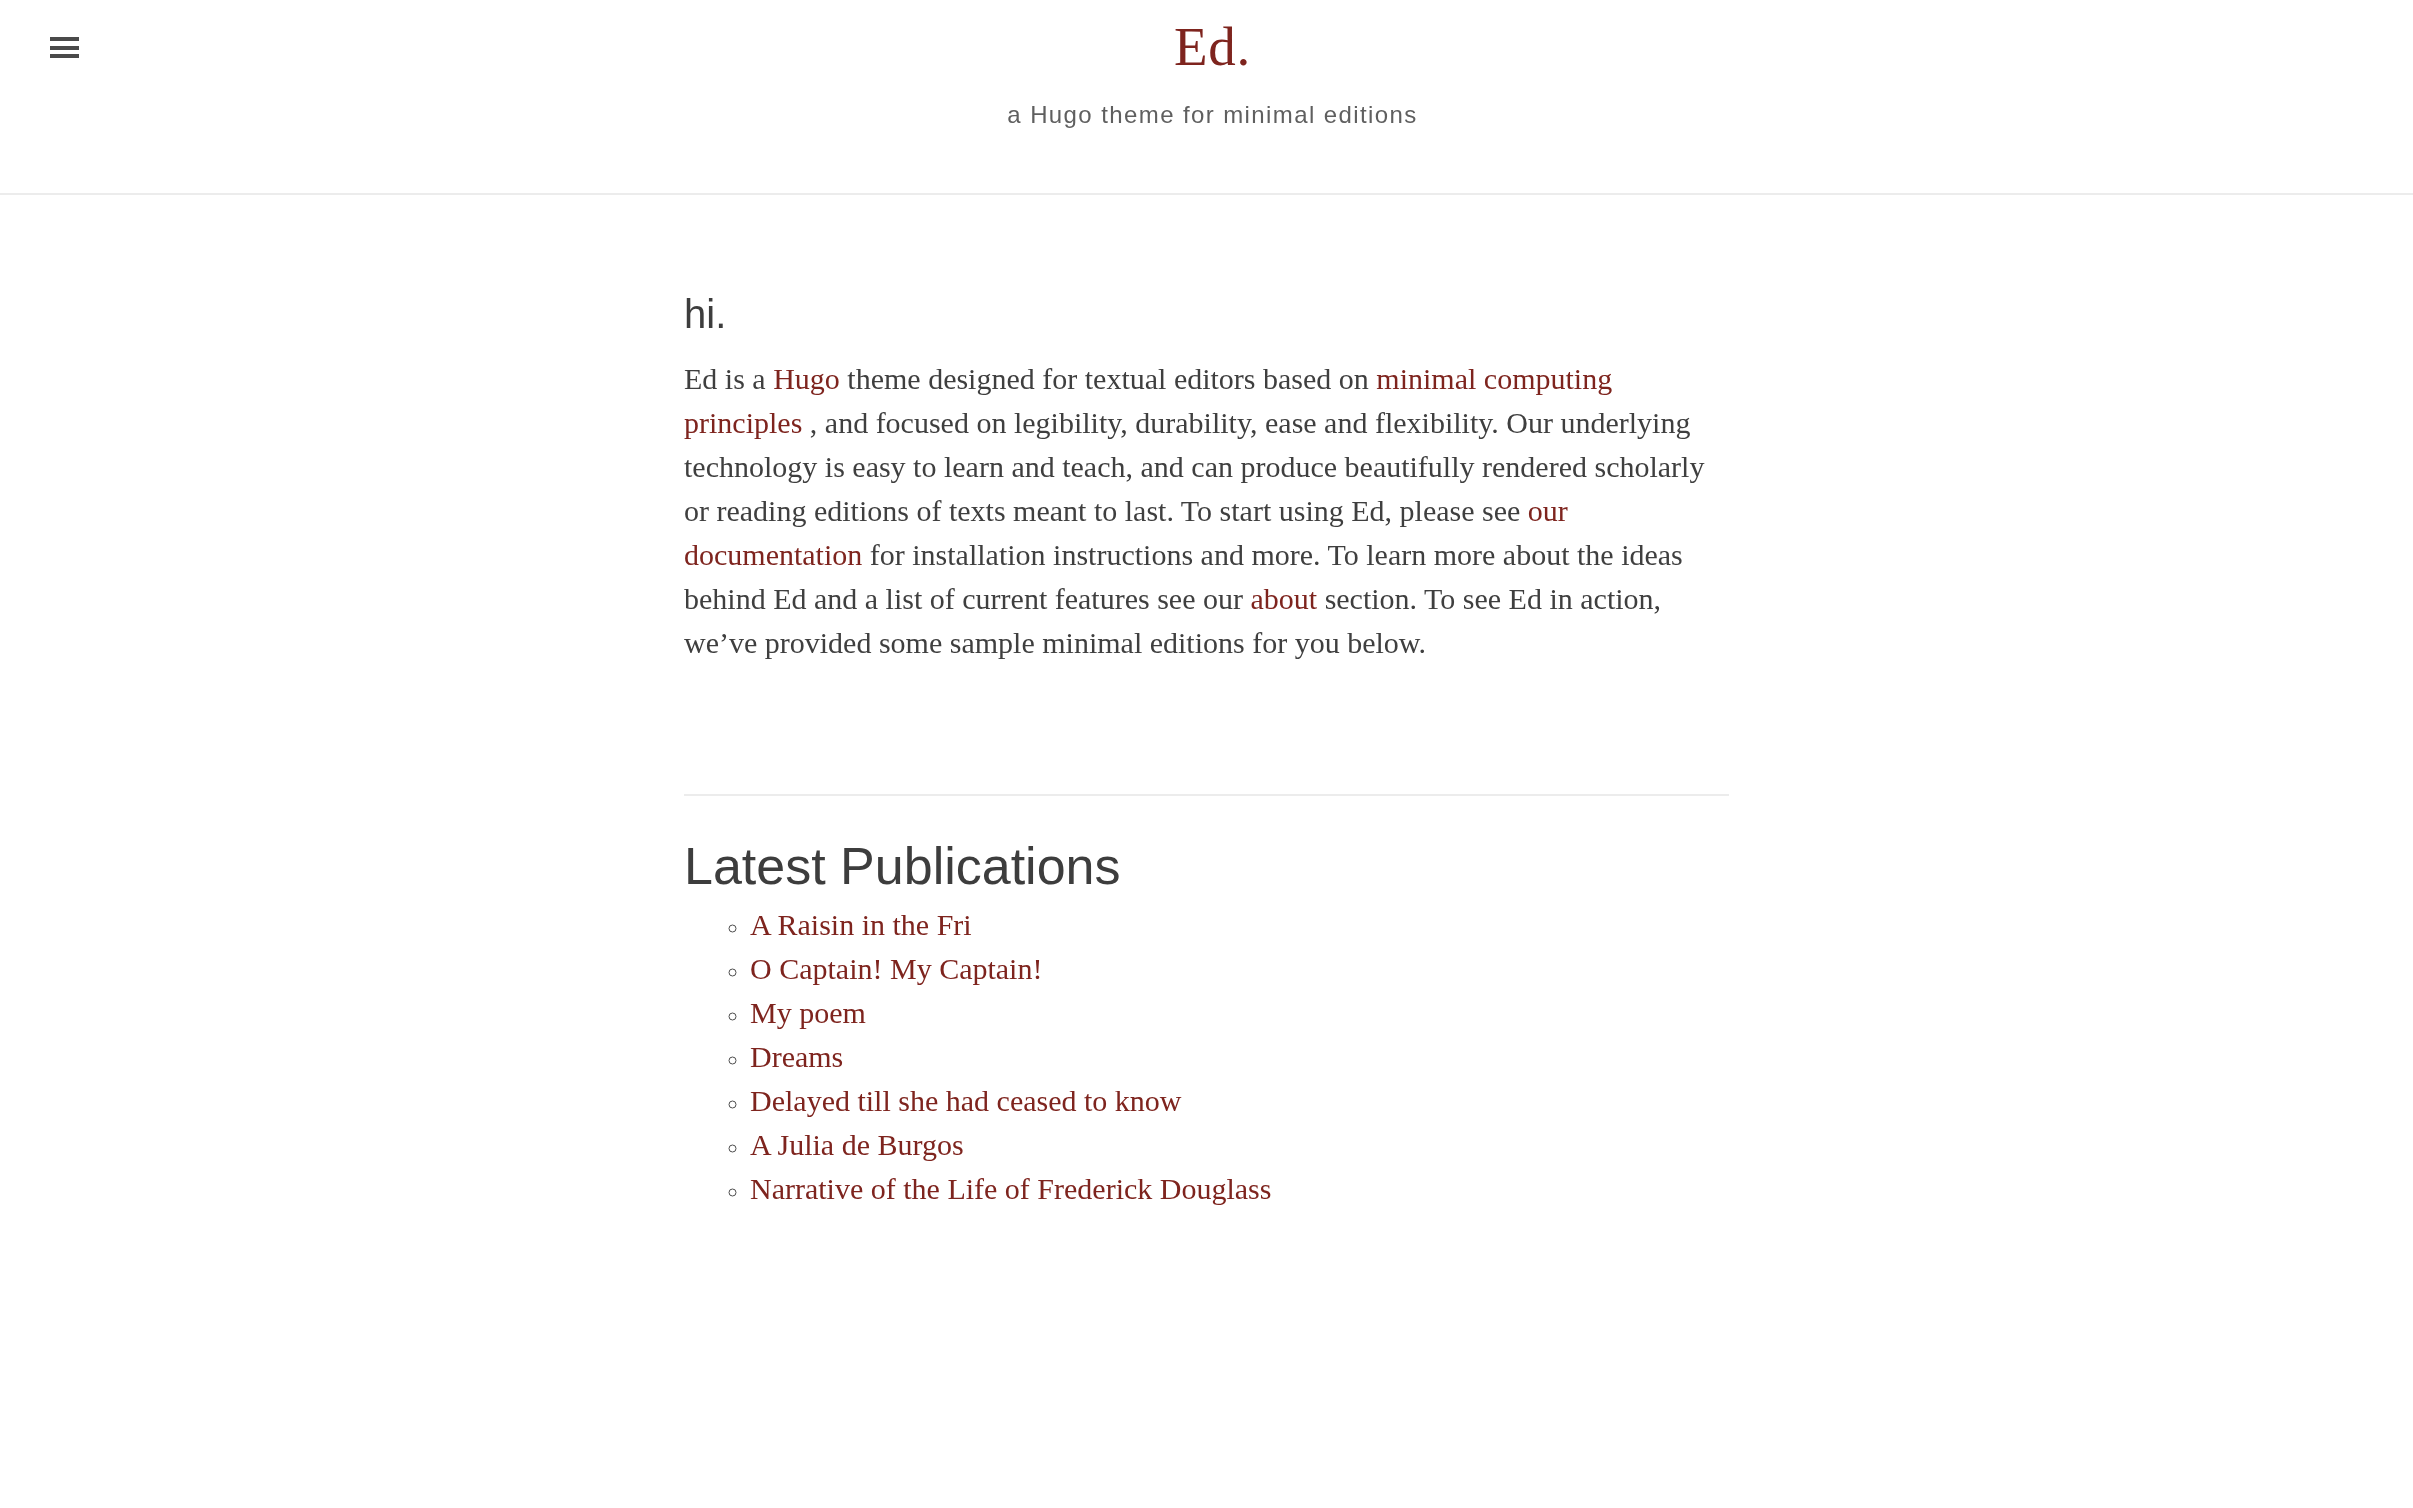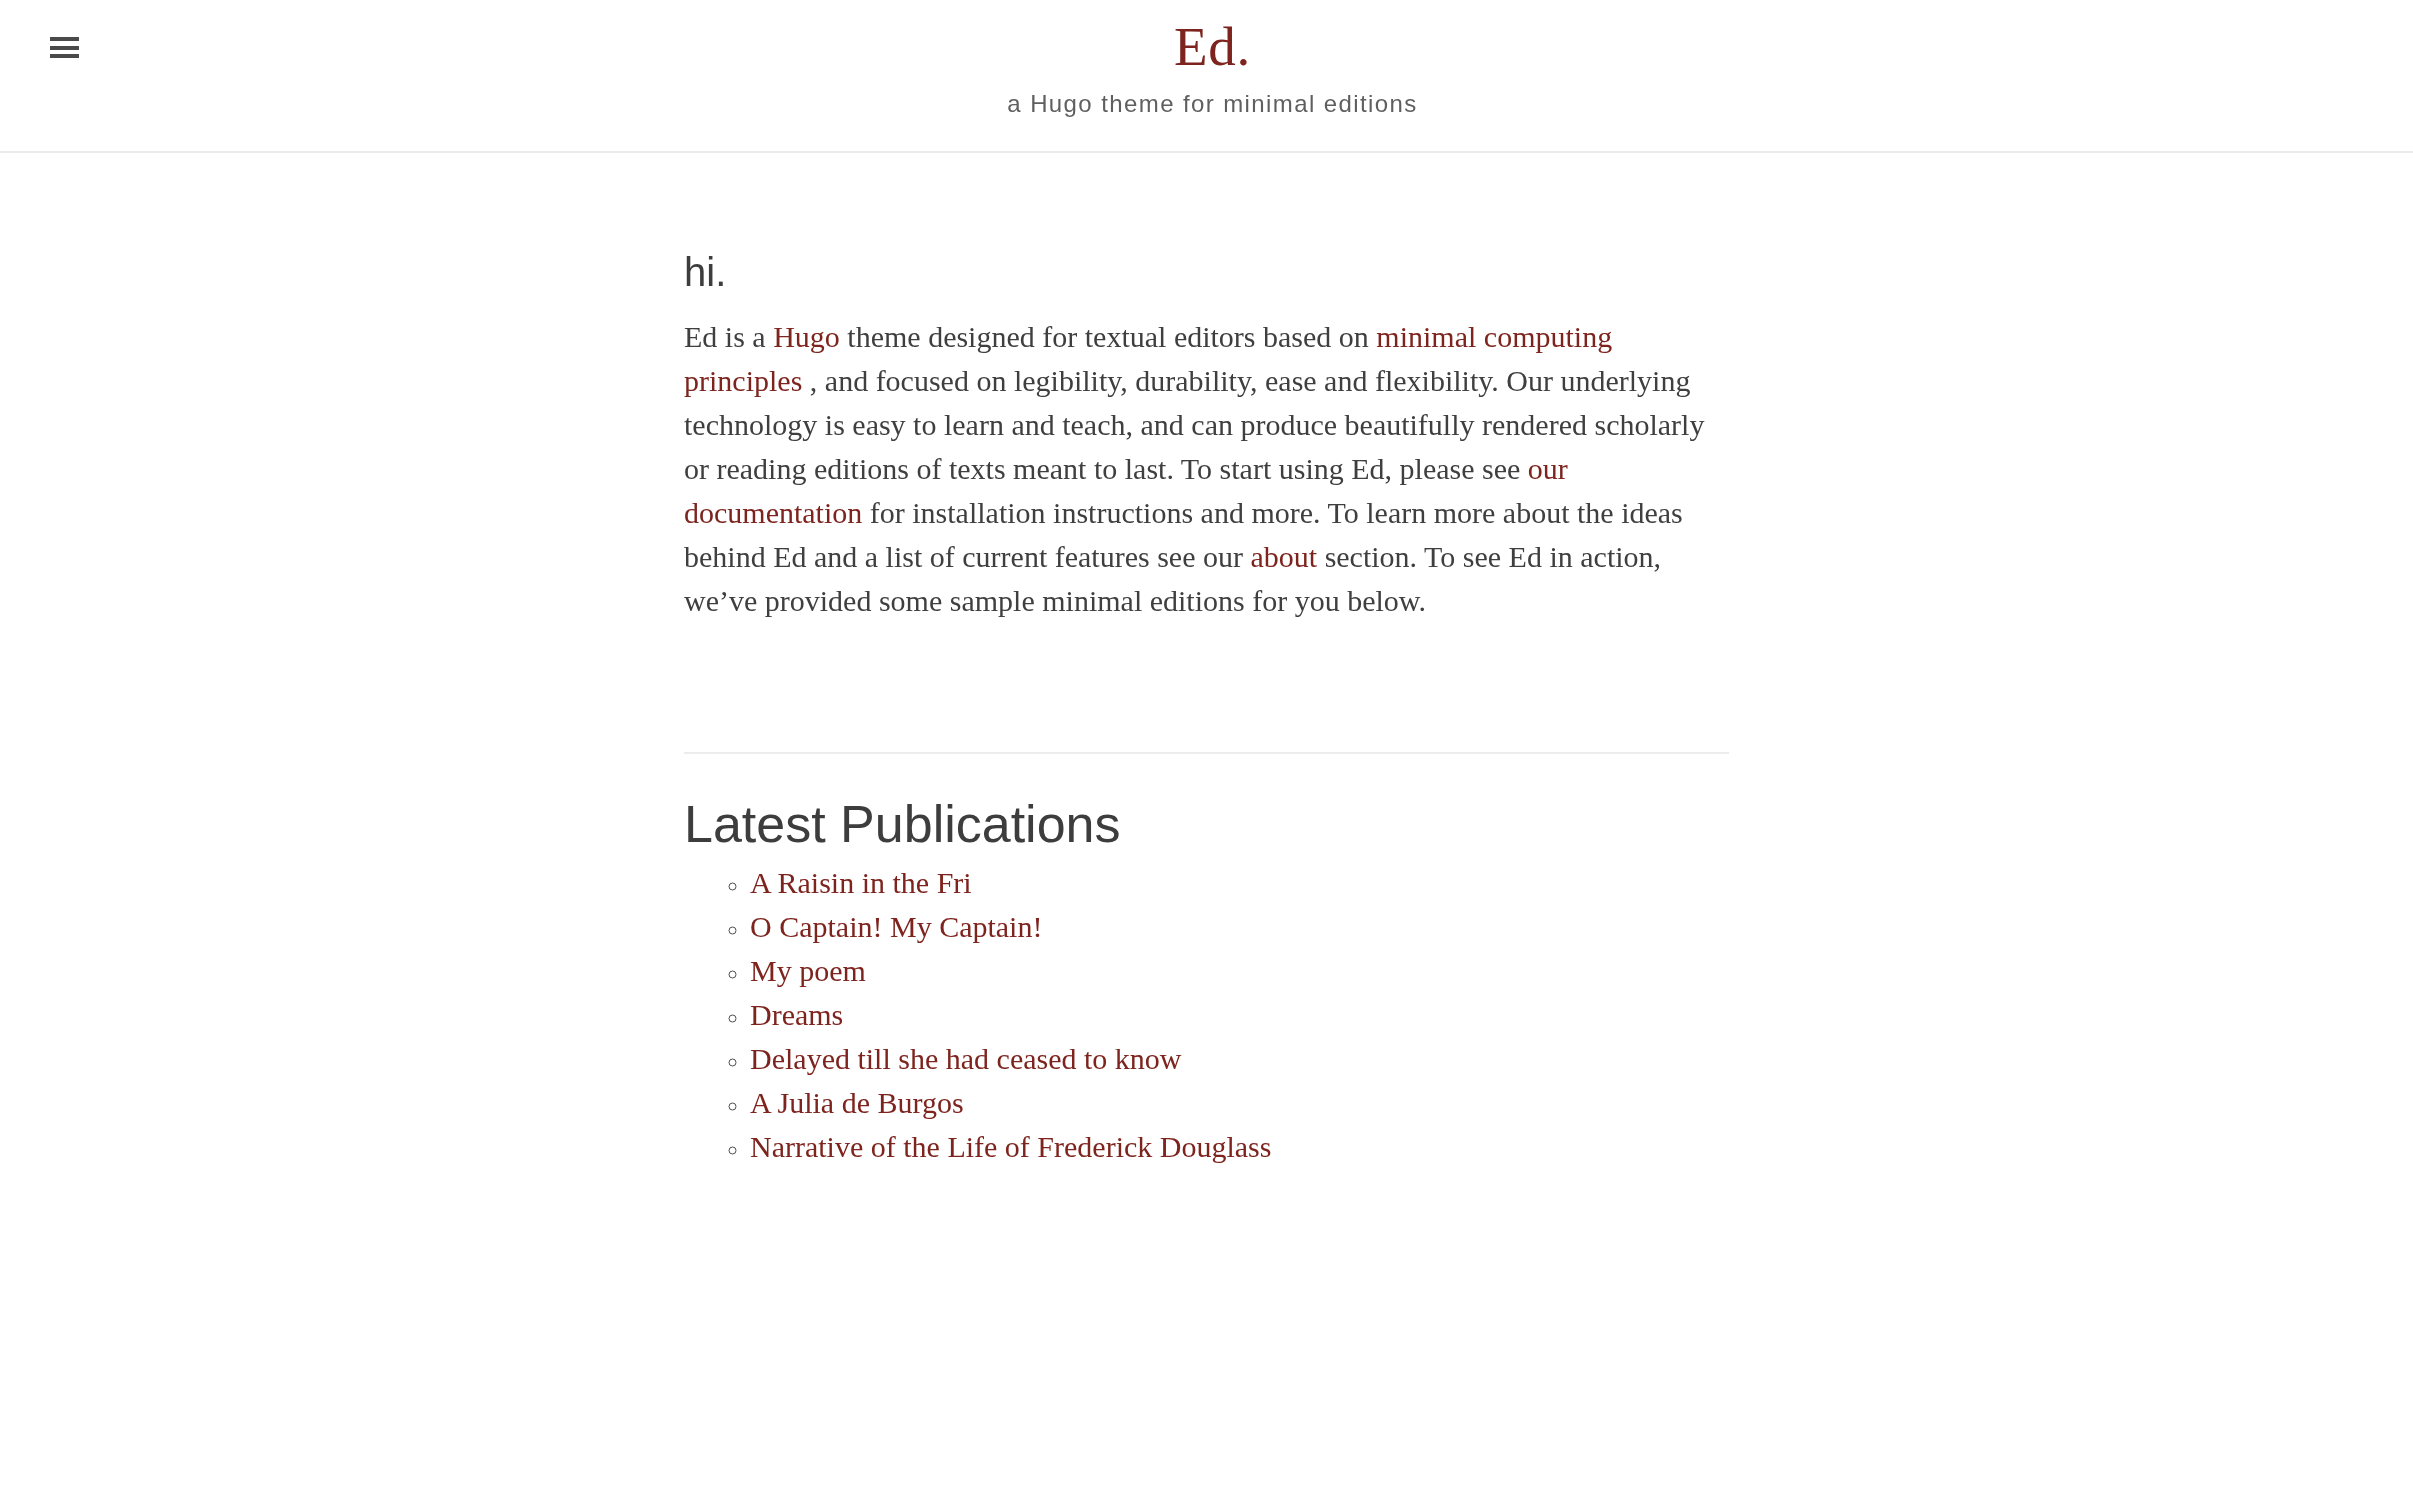--- a/index.html
+++ b/index.html
@@ -16,21 +16,21 @@
   body{
     width:2413px;height:1508px;overflow:hidden;
     background:var(--bg);
     font-family:"Liberation Serif", serif;
     color:var(--text);
     -webkit-font-smoothing:antialiased;
   }
   
   header{
     position:relative;
-    height:153px;
+    height:195px;
     border-bottom:2.2px solid var(--divider);
     text-align:center;
     background:var(--bg);
     padding-left:12px;
   }
   .menu-button{
     position:absolute;left:50px;top:37px;
     width:29px;height:21.5px;
     padding:0;border:none;background:transparent;cursor:pointer;
   }
@@ -42,21 +42,21 @@
   .menu-button .bar:last-child{margin-bottom:0;}
   .site-title{
     margin:0;padding-top:17px;
     font-family:"Liberation Serif", serif;
     font-weight:400;
     font-size:55px;line-height:59px;
     color:var(--accent);
     letter-spacing:0.7px;
   }
   .site-subtitle{
-    margin-top:13px;
+    margin-top:24px;
     font-family:"Liberation Sans", sans-serif;
     font-size:24px;line-height:29px;
     letter-spacing:1.4px;
     color:var(--subtitle);
   }
   
   main{
     width:1045px;
     margin:0 auto;
     font-size:30px;

